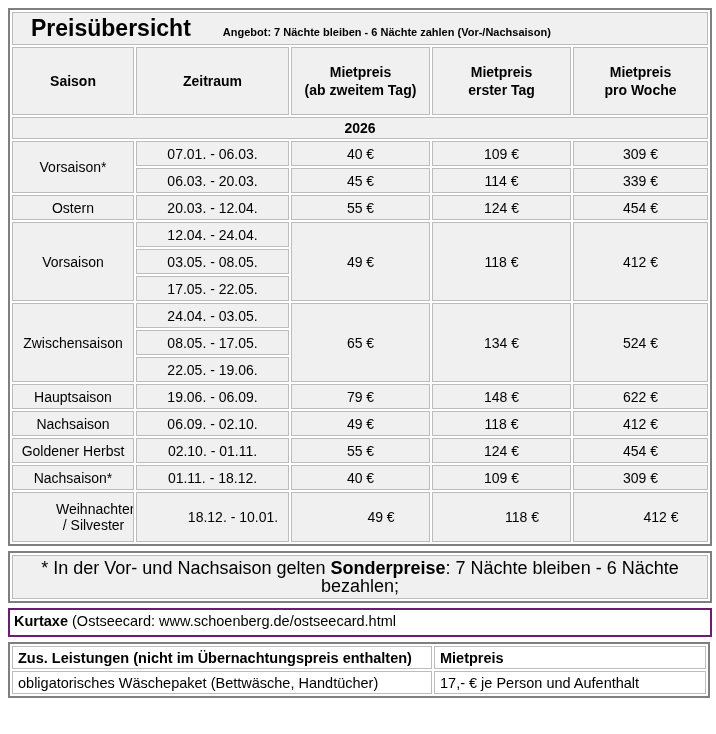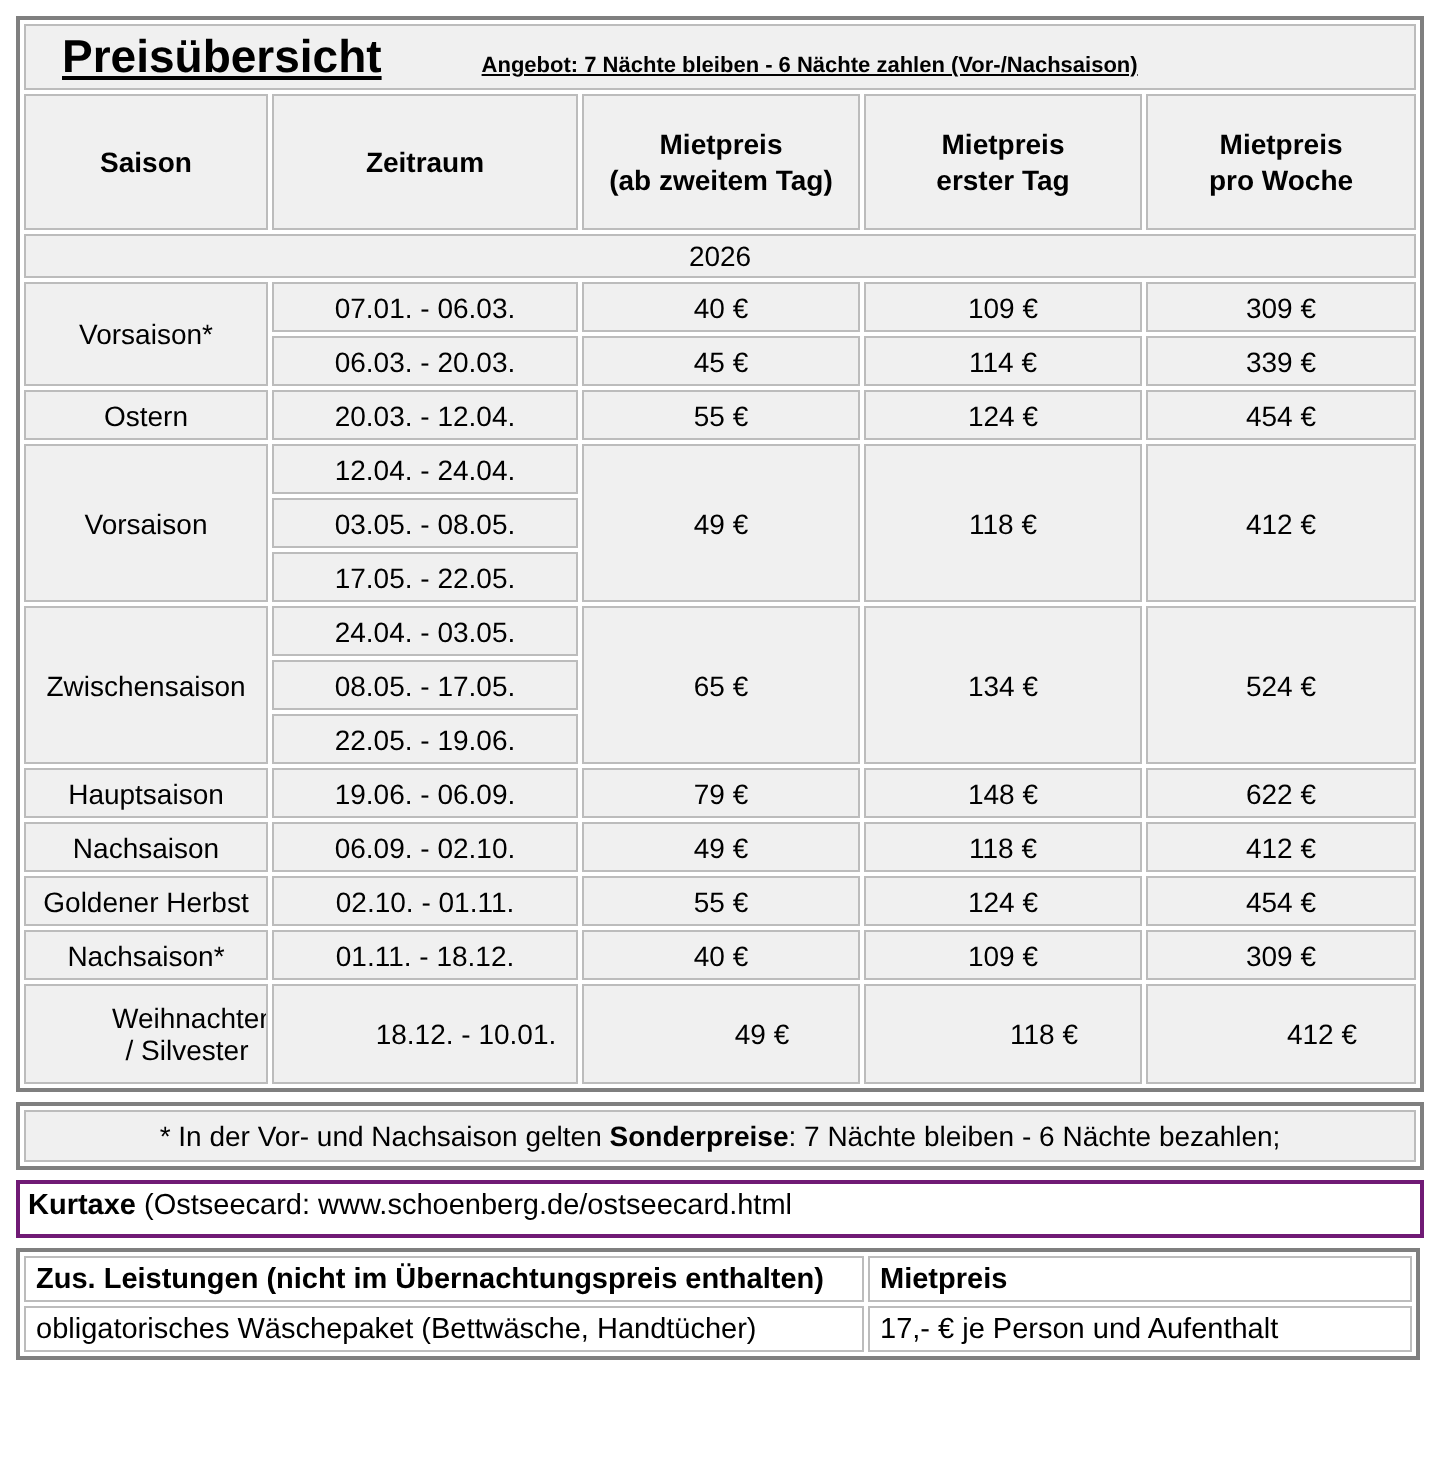--- a/index.html
+++ b/index.html
@@ -23,41 +23,41 @@
   table.frame td, table.frame th {
     border:1px solid #bcbcbc;
     background:#f0f0f0;
     font-size:14px;
     text-align:center;
     vertical-align:middle;
     padding:2px;
     overflow:hidden;
   }
   .title-cell { padding:3px 8px; }
-  .title-flex { display:flex; align-items:baseline; gap:50px; padding-left:16px;text-decoration:underline; }
+  .title-flex { display:flex; align-items:baseline; gap:32px; padding-left:16px; }
   .main-title { font-size:23px; font-weight:bold; white-space:nowrap; }
   .offer-text { font-size:11px; font-weight:bold; white-space:nowrap; }
   th.colhead { font-weight:bold; height:62px; line-height:18px; }
-  .year-cell { font-weight:normal; padding:2px; }
+  .year-cell { font-weight:bold; padding:2px; }
   td.data { height:19px; }
   tr.tall td { height:44px;padding-left:43px; }
 
   
   .note-box {
     margin-top:5px;
     border:2px solid #7f7f7f;
     background:#ffffff;
     padding:2px;
     width:696px;
   }
   .note-inner {
     border:1px solid #bcbcbc;
     background:#f0f0f0;
     text-align:center;
-    font-size:14px;
+    font-size:18px;
     line-height:18px;
     padding:3px 4px;
   }
 
   
   .kurtaxe-box {
     margin-top:5px;
     border:2px solid #701a75;
     background:#ffffff;
     padding:2px 6px 4px 4px;

